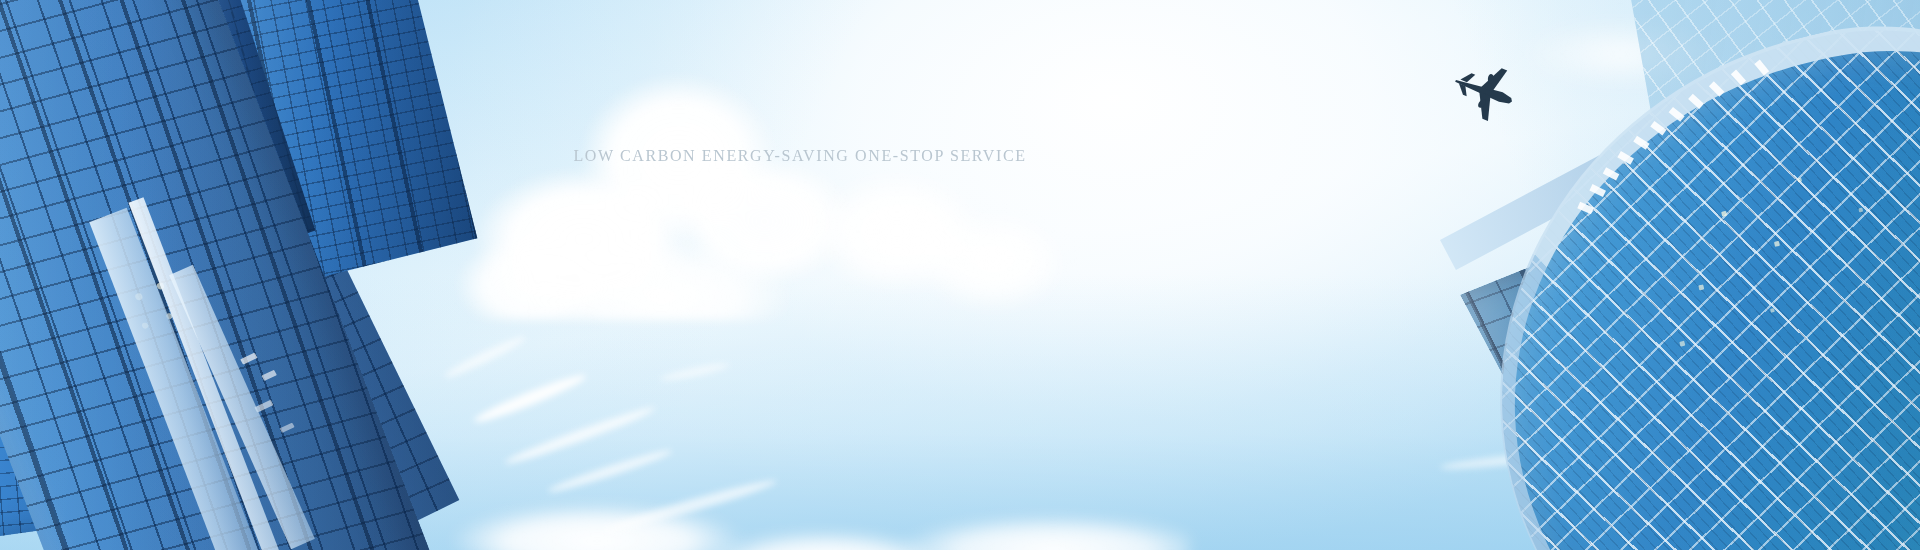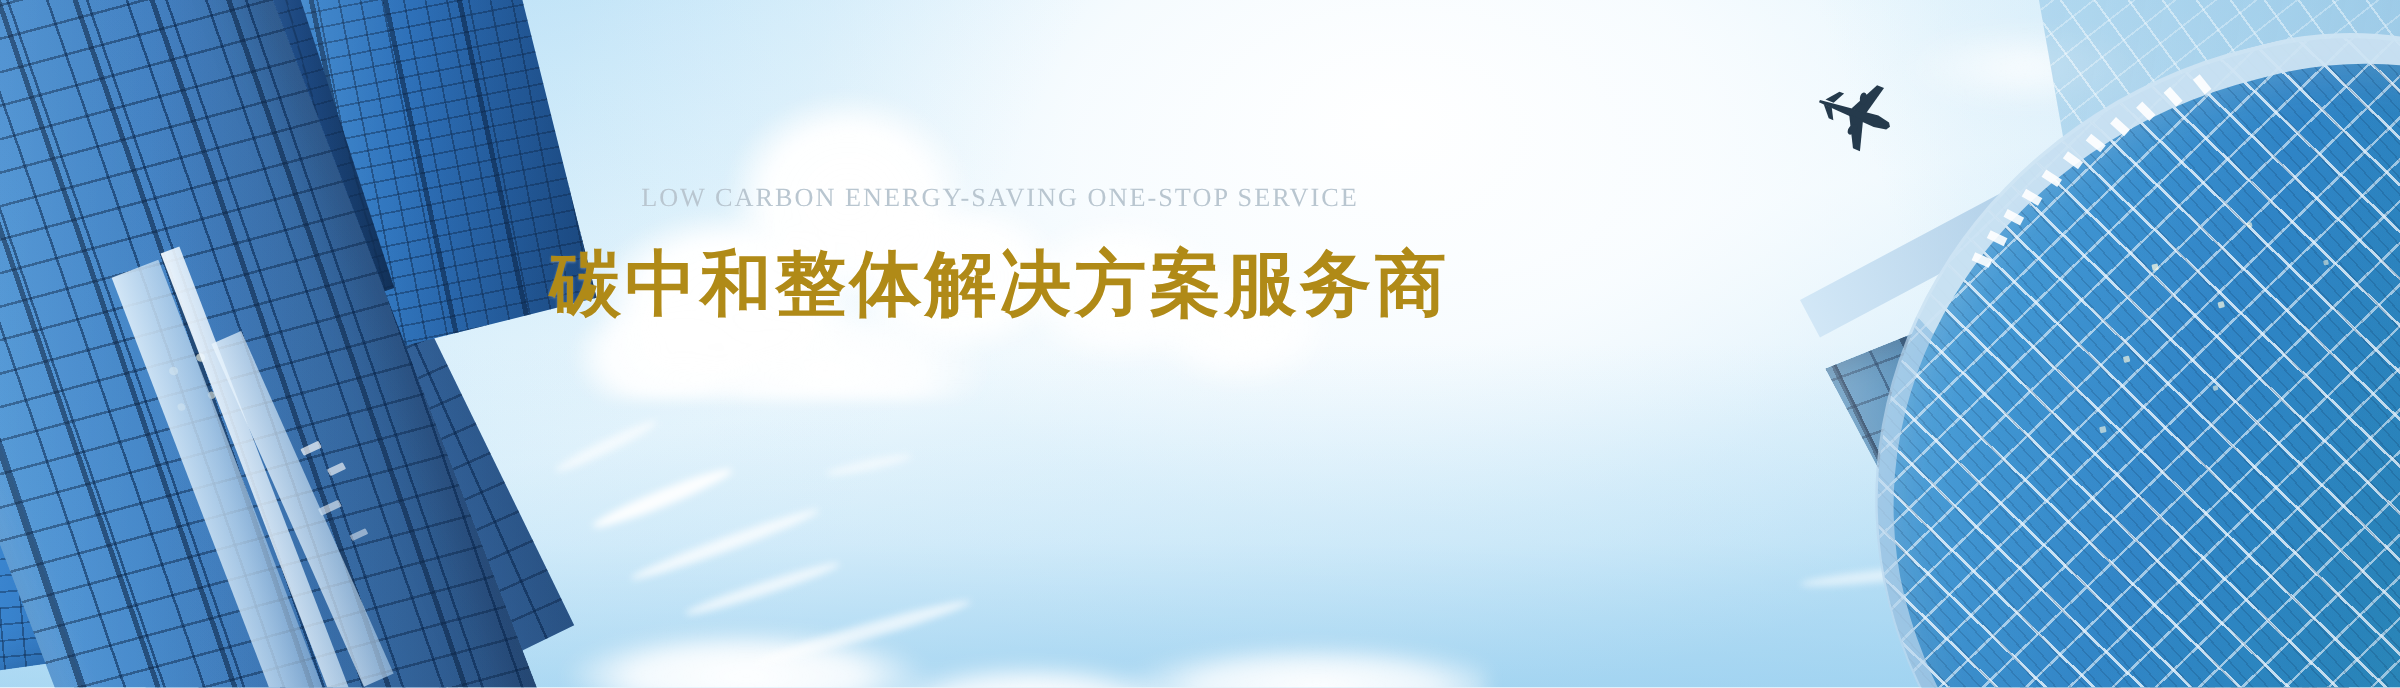--- a/index.html
+++ b/index.html
@@ -326,21 +326,21 @@
     position: absolute;
     left: 0;
     top: 148px;
     width: 1600px;
     text-align: center;
     z-index: 40;
     pointer-events: none;
   }
   .eyebrow {
     font-family: "Liberation Serif", "DejaVu Serif", serif;
-    font-size: 21px;
+    font-size: 16px;
     letter-spacing: 1.6px;
     color: #b9c6d0;
     line-height: 1;
     margin: 0 0 30px 0;
     white-space: nowrap;
   }
   .subhead {
     font-family: "DejaVu Sans", "Liberation Sans", sans-serif;
     font-size: 43px;
     font-weight: 400;
@@ -491,16 +491,15 @@
         <path d="M12 32 L20 22 L24 22 L19 32 Z"></path>
         <path d="M12 36 L20 45 L24 45 L19 36 Z"></path>
         <ellipse cx="40" cy="20" rx="3" ry="5" transform="rotate(-18 40 20)"></ellipse>
         <ellipse cx="41" cy="46" rx="3" ry="5" transform="rotate(18 41 46)"></ellipse>
       </g>
     </svg>
   </div>
 
   <div class="copy">
     <p class="eyebrow">LOW CARBON ENERGY-SAVING ONE-STOP SERVICE</p>
-    <h1 class="headline">碳中和整体解决方案服务商</h1>
   </div>
 
 </div>
 
 </body></html>

